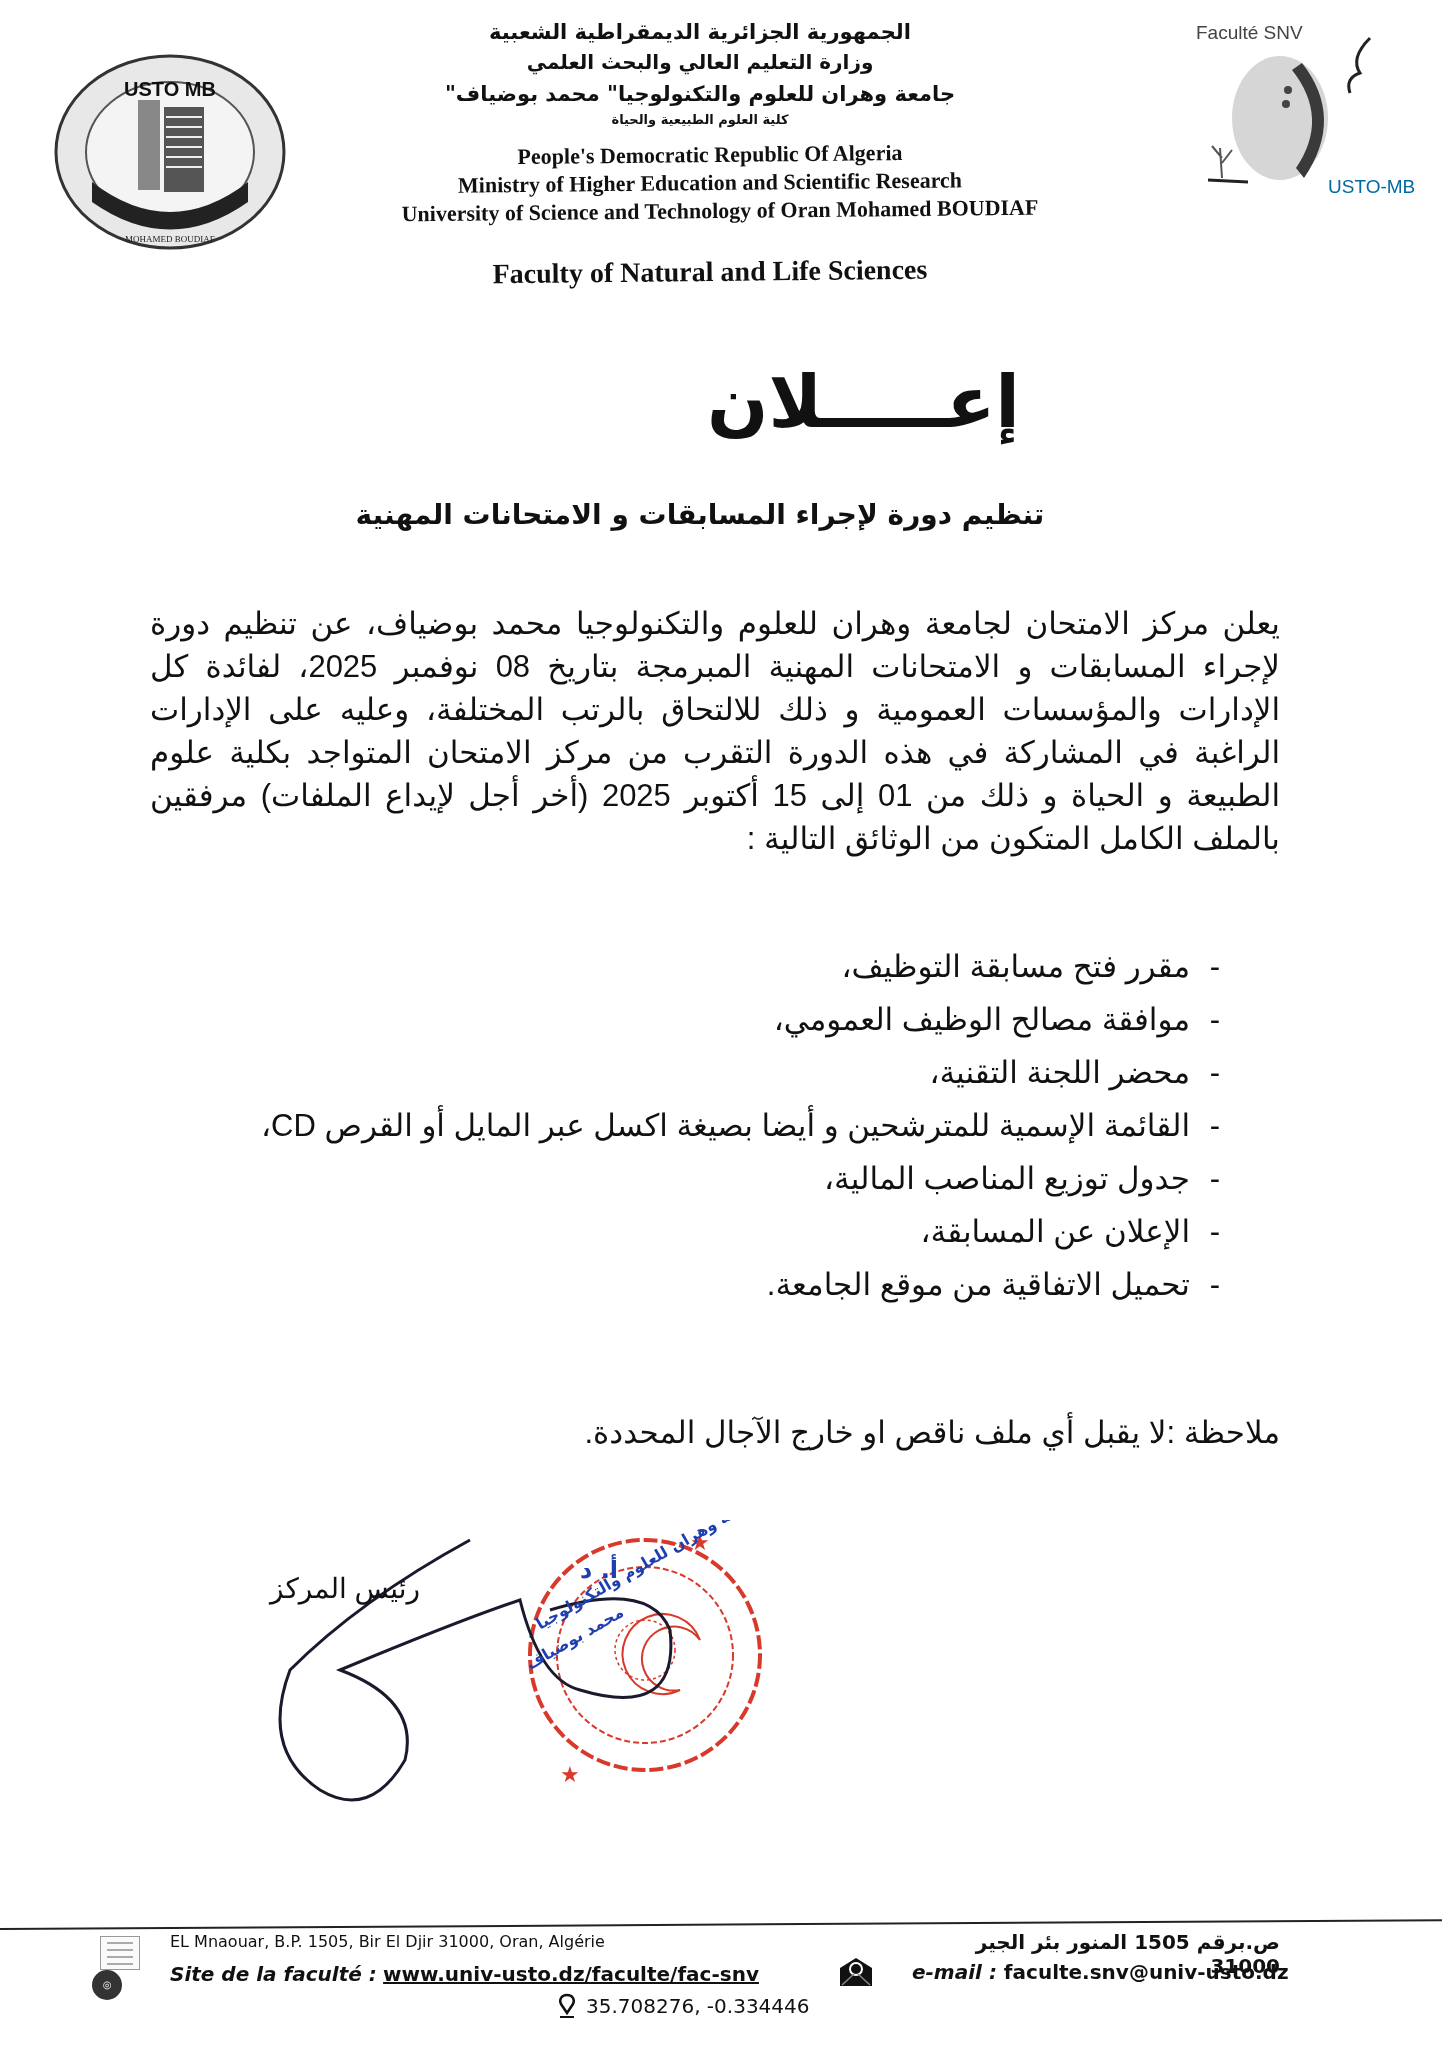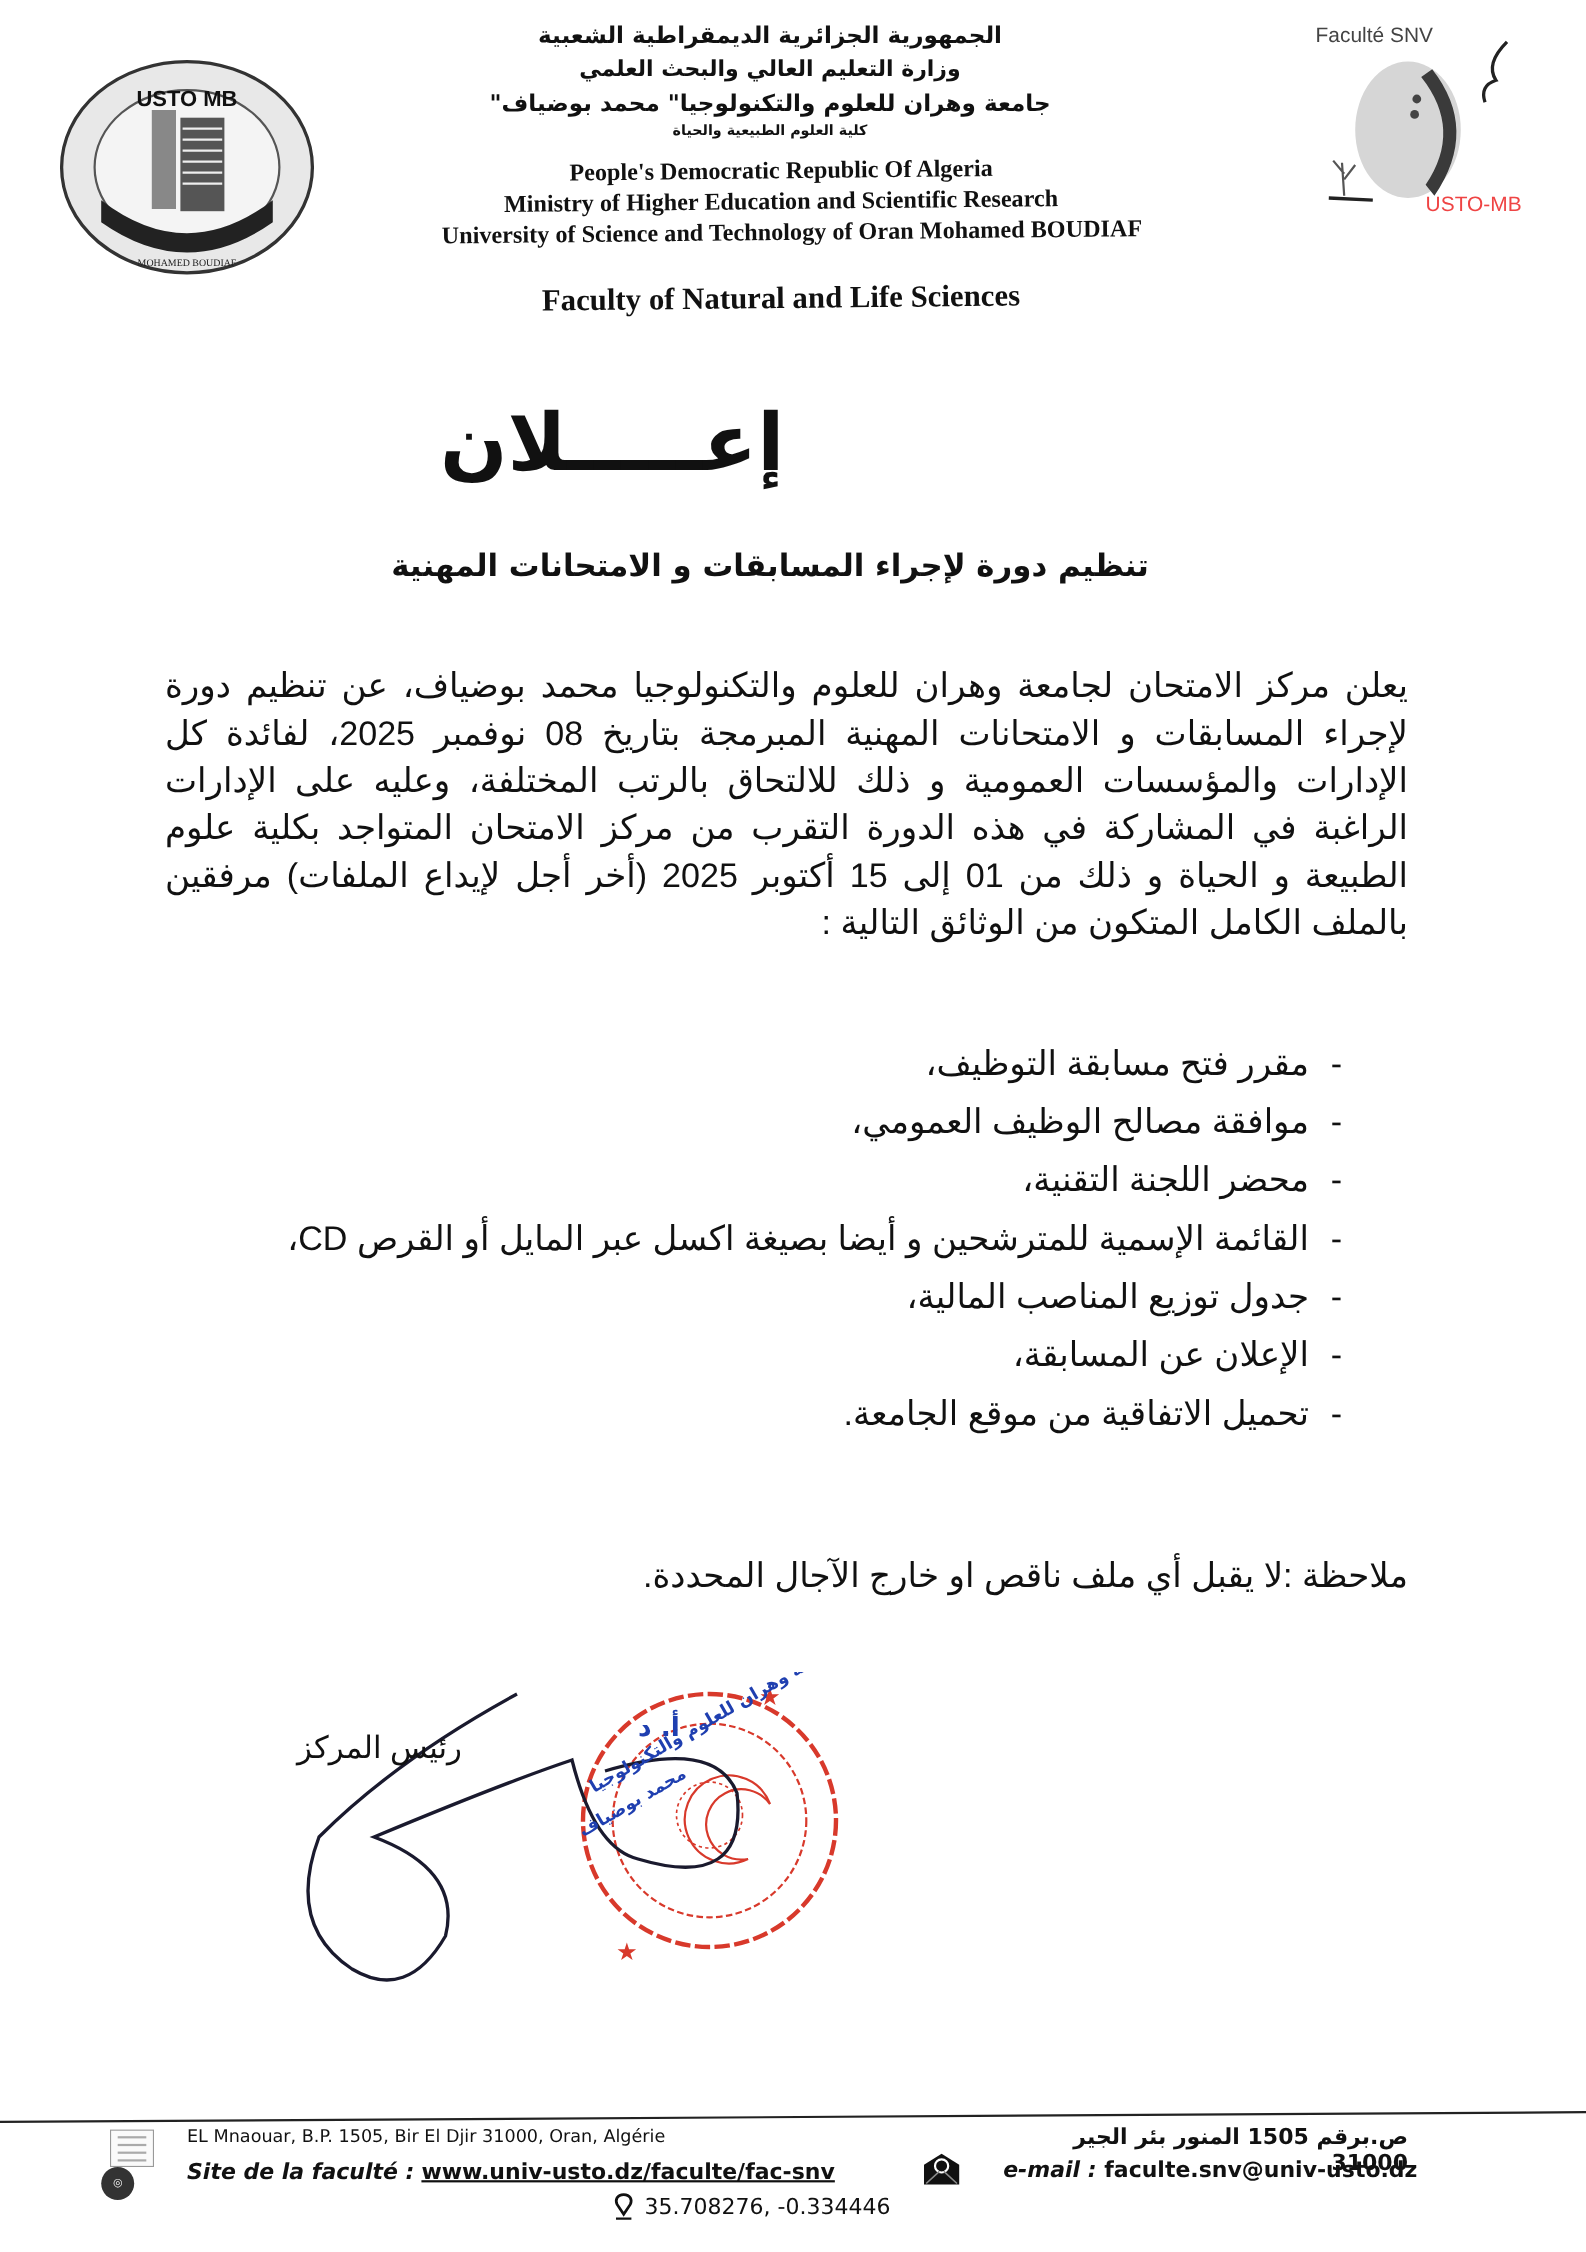--- a/index.html
+++ b/index.html
@@ -3,39 +3,39 @@
 <meta charset="utf-8">
 <style>
   * { box-sizing: border-box; margin: 0; padding: 0; }
   html, body { width: 1442px; height: 2047px; background: #ffffff; overflow: hidden; }
   body { position: relative; font-family: "Liberation Sans", sans-serif; color: #111; }
 
   
   .logo-left { position: absolute; left: 52px; top: 52px; width: 236px; height: 200px; }
   .logo-right { position: absolute; left: 1180px; top: 18px; width: 230px; height: 190px; }
   .snv-title { position: absolute; left: 1196px; top: 22px; font-size: 19px; color: #444; }
-  .snv-foot { position: absolute; left: 1296px; top: 176px; font-size: 19px; color: #ef4444; }
+  .snv-foot { position: absolute; left: 1328px; top: 176px; font-size: 19px; color: #0369a1; }
 
   .hdr-ar { position: absolute; left: 300px; width: 800px; text-align: center; direction: rtl;
             font-family: "DejaVu Sans", sans-serif; font-weight: bold; color: #111; }
   .hdr-ar.l1 { top: 20px; font-size: 21px; letter-spacing: 1px; }
   .hdr-ar.l2 { top: 50px; font-size: 20px; }
   .hdr-ar.l3 { top: 82px; font-size: 21px; }
   .hdr-ar.l4 { top: 112px; font-size: 13px; }
 
   .hdr-en { position: absolute; left: 300px; width: 820px; text-align: center;
             font-family: "Liberation Serif", serif; font-weight: bold; color: #111; transform: rotate(-0.6deg); }
   .hdr-en.e1 { top: 142px; font-size: 22px; }
   .hdr-en.e2 { top: 170px; font-size: 22px; }
   .hdr-en.e3 { top: 198px; font-size: 22px; left: 320px; width: 800px; }
   .faculty { position: absolute; left: 400px; width: 620px; top: 256px; text-align: center;
              font-family: "Liberation Serif", serif; font-weight: bold; font-size: 28px; transform: rotate(-0.6deg); }
 
   
-  .announce { position: absolute; left: 400px; width: 620px; top: 360px; text-align: left;
+  .announce { position: absolute; left: 400px; width: 620px; top: 360px; text-align: right;
               direction: rtl; font-family: "DejaVu Sans", sans-serif; font-weight: bold; font-size: 72px; letter-spacing: 4px; }
   .subtitle { position: absolute; left: 300px; width: 800px; top: 498px; text-align: center; direction: rtl;
               font-family: "DejaVu Sans", sans-serif; font-weight: bold; font-size: 28px; }
 
   
   .body-par { position: absolute; left: 150px; width: 1130px; top: 602px; direction: rtl; text-align: justify;
               font-family: "Liberation Sans", sans-serif; font-size: 31px; line-height: 43px; }
 
   .docs { position: absolute; left: 200px; width: 1040px; top: 940px; direction: rtl; list-style: none;
           font-family: "Liberation Sans", sans-serif; font-size: 31px; }

